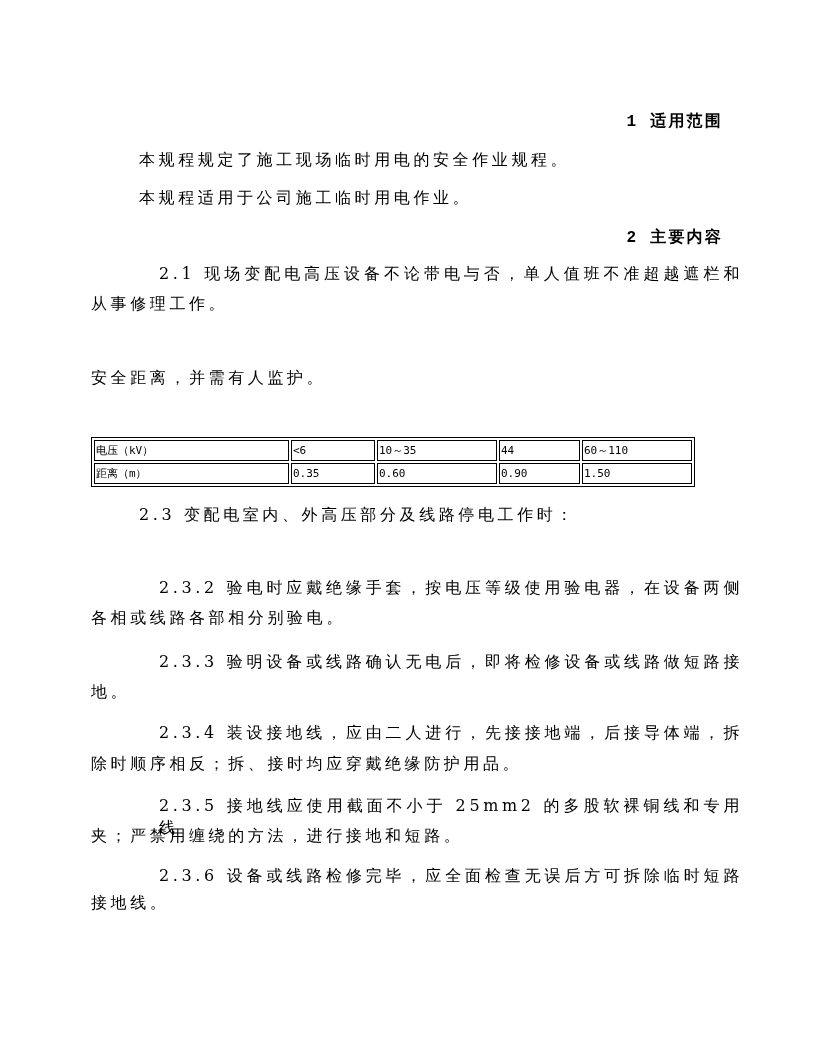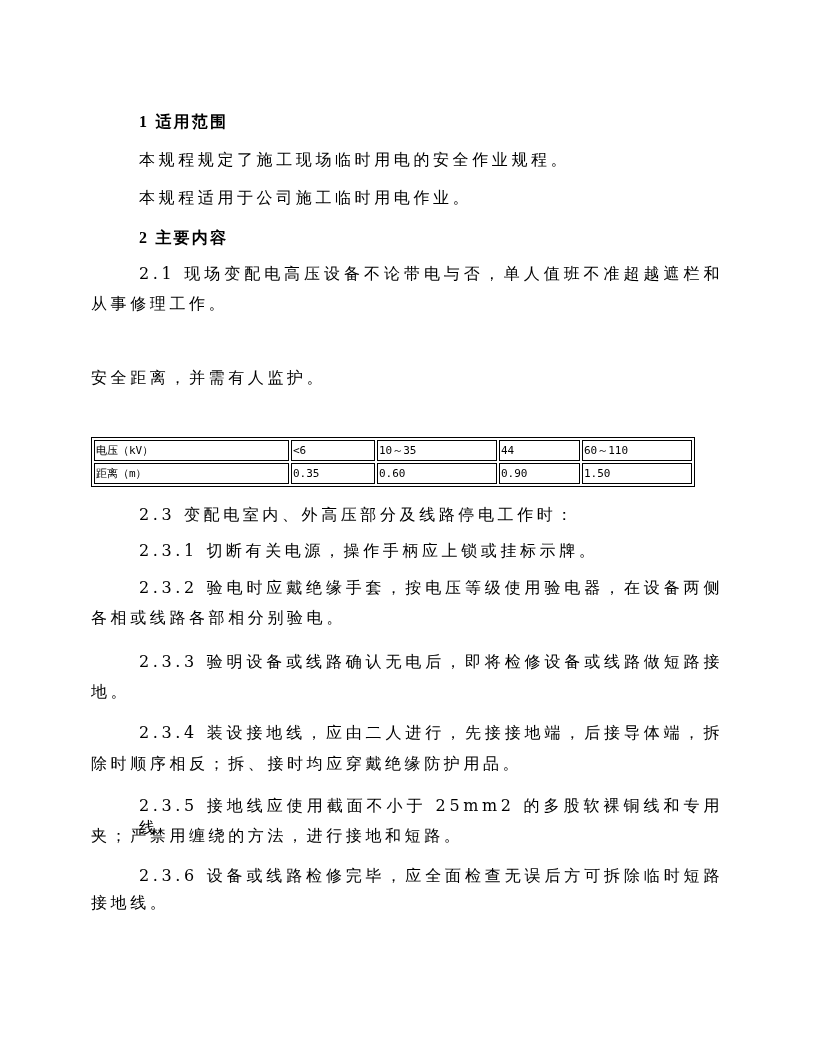--- a/index.html
+++ b/index.html
@@ -11,25 +11,26 @@
   .page { position: absolute; left: 0; top: 0; width: 816px; height: 1056px; background: #ffffff; }
   .line {
     position: absolute;
     left: 91px; width: 632px;
     font-size: 16px;
     line-height: 22px;
     letter-spacing: 3.6px;
     white-space: nowrap;
   }
   .indent { left: 139px; width: 584px; }
-  .justify { text-align: justify; text-align-last: justify; white-space: normal; }
+  .justify { text-align: justify; text-align-last: justify; white-space: normal; margin-left: 20px; }
   .heading {
-    font-family: Liberation Serif, serif;
+    font-family: Liberation Mono, monospace;
     font-weight: bold;
     letter-spacing: 2.2px;
+    text-align: right;
   }
   .voltage-table {
     position: absolute;
     left: 91px; top: 437px;
     width: 604px; height: 50px;
     border: 1px solid #000;
     border-collapse: separate;
     border-spacing: 2px;
     box-sizing: border-box;
     font-family: "DejaVu Sans Mono", "Liberation Mono", monospace;
@@ -72,21 +73,20 @@
       <td>距离（m）</td>
       <td>0.35</td>
       <td>0.60</td>
       <td>0.90</td>
       <td>1.50</td>
     </tr>
   </tbody>
     </table>
 
   <div class="line indent" style="top:504px;">2.3 变配电室内、外高压部分及线路停电工作时：</div>
-  <div class="line indent" style="top:540px;">2.3.1 切断有关电源，操作手柄应上锁或挂标示牌。</div>
 
   <div class="line indent justify" style="top:577px;">2.3.2 验电时应戴绝缘手套，按电压等级使用验电器，在设备两侧</div>
   <div class="line" style="top:607px;">各相或线路各部相分别验电。</div>
 
   <div class="line indent justify" style="top:651px;">2.3.3 验明设备或线路确认无电后，即将检修设备或线路做短路接</div>
   <div class="line" style="top:681px;">地。</div>
 
   <div class="line indent justify" style="top:722px;">2.3.4 装设接地线，应由二人进行，先接接地端，后接导体端，拆</div>
   <div class="line" style="top:753px;">除时顺序相反；拆、接时均应穿戴绝缘防护用品。</div>
 

